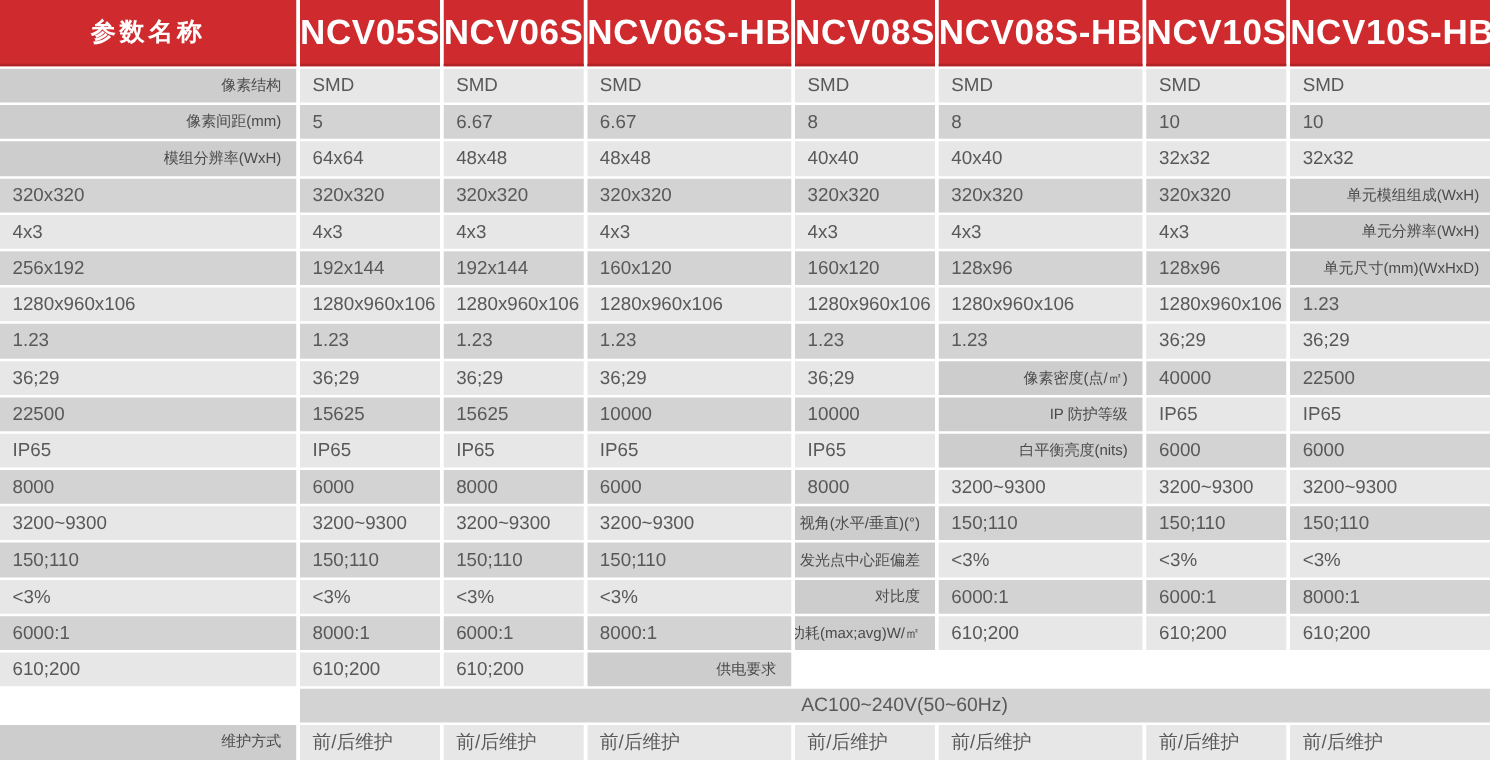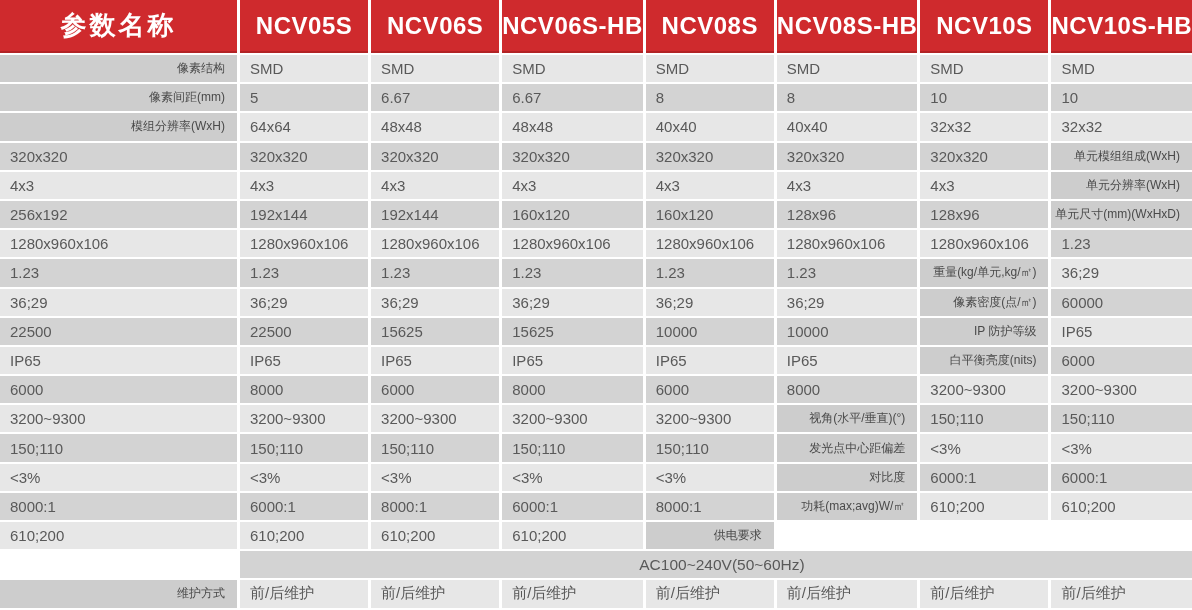--- a/index.html
+++ b/index.html
@@ -17,27 +17,27 @@
     column-gap:3px;
     row-gap:2px;
     width:1192px;
     background:#ffffff;
   }
   .hcell {
     background:var(--header-bg,#cf2a2d);
     color:var(--header-text,#ffffff);
     display:flex; align-items:center; justify-content:center;
     font-weight:bold;
-    font-size:24px;
+    font-size:28px;
     letter-spacing:0.5px;
     border-bottom:2px solid #b22325;
     white-space:nowrap;
   }
   .hcell.param {
-    font-size:26px;
+    font-size:20px;
     letter-spacing:3px;
   }
   .label {
     background:var(--label-bg,#cdcdcd);
     color:#4a4a4a;
     font-size:12px;
     display:flex; align-items:center; justify-content:flex-end;
     padding-right:12px;
     white-space:nowrap;
     overflow:hidden;
@@ -128,30 +128,29 @@
       <div class="cell row-odd">1280x960x106</div>
       <div class="cell row-odd">1280x960x106</div>
       <div class="cell row-odd">1280x960x106</div>
       <div class="cell row-even">1.23</div>
       <div class="cell row-even">1.23</div>
       <div class="cell row-even">1.23</div>
       <div class="cell row-even">1.23</div>
       <div class="cell row-even">1.23</div>
       <div class="cell row-even">1.23</div>
       <div class="cell row-even">1.23</div>
-      <div class="label">重量(kg/单元,kg/㎡)</div>
       <div class="cell row-odd">36;29</div>
       <div class="cell row-odd">36;29</div>
       <div class="cell row-odd">36;29</div>
       <div class="cell row-odd">36;29</div>
       <div class="cell row-odd">36;29</div>
       <div class="cell row-odd">36;29</div>
       <div class="cell row-odd">36;29</div>
       <div class="label">像素密度(点/㎡)</div>
-      <div class="cell row-even">60000</div>
+      <div class="cell row-even">40000</div>
       <div class="cell row-even">22500</div>
       <div class="cell row-even">22500</div>
       <div class="cell row-even">15625</div>
       <div class="cell row-even">15625</div>
       <div class="cell row-even">10000</div>
       <div class="cell row-even">10000</div>
       <div class="label">IP 防护等级</div>
       <div class="cell row-odd">IP65</div>
       <div class="cell row-odd">IP65</div>
       <div class="cell row-odd">IP65</div>

